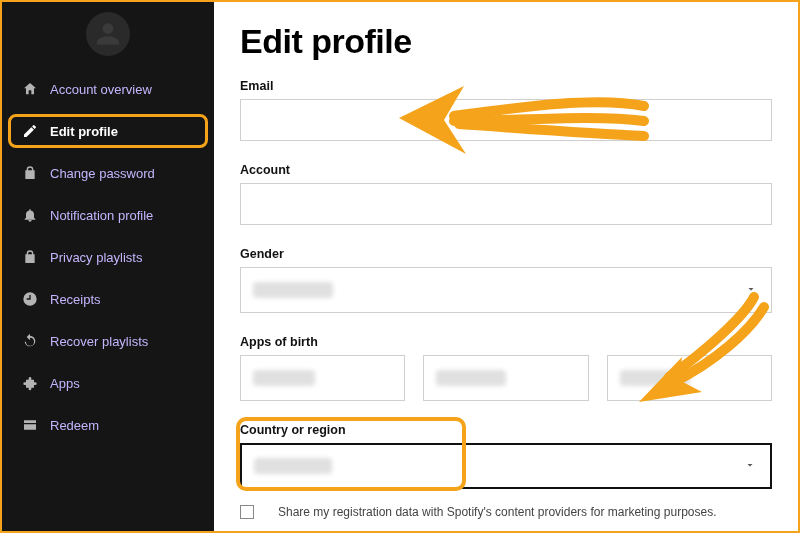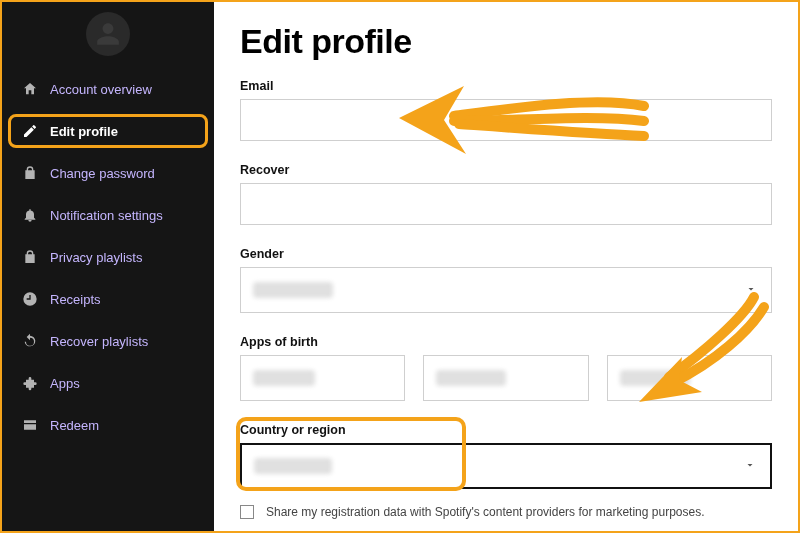--- a/index.html
+++ b/index.html
@@ -29,21 +29,21 @@
   .sel .chev svg { width:12px; height:12px; fill:#555;}
   .blur { height:16px; border-radius:4px; background: #e0e0e0; filter: blur(2px); }
   .dob-row { display:flex; gap:18px; }
   .dob-cell { flex:1; height:46px; border:1px solid #cfcfcf; background:#fff; position:relative; display:flex; align-items:center; padding:0 12px;}
   .dob-cell .chev { position:absolute; right:10px; top:50%; transform:translateY(-50%);}
   .country-sel { border:2px solid #111; }
   .country-highlight {
     position:absolute; border:4px solid #f4a31a; border-radius:10px; pointer-events:none;
     left: 22px; width: 230px; top: 415px; height: 74px;
   }
-  .chk-row { display:flex; align-items:center; gap:12px; font-size:12px; color:#444; margin-top:12px;}
+  .chk-row { display:flex; align-items:center; gap:24px; font-size:12px; color:#444; margin-top:12px;}
   .chk { width:14px; height:14px; border:1px solid #888; background:#fff; flex-shrink:0;}
   
   .arrow1 { position:absolute; left: 180px; top: 64px; width: 260px; height: 100px; pointer-events:none;}
   .arrow2 { position:absolute; left: 410px; top: 290px; width: 150px; height: 120px; pointer-events:none;}
   .arrow1 svg, .arrow2 svg { width:100%; height:100%; }
   .stroke-orange { stroke:#f4a31a; fill:none; stroke-width:10; stroke-linecap:round; stroke-linejoin:round;}
   .fill-orange { fill:#f4a31a; }
 </style>
 </head>
 <body>
@@ -82,21 +82,21 @@
             </svg>
           </span>
         <span>Change password</span>
       </li>
       <li class="nav-item">
         <span class="ic">
             <svg viewBox="0 0 24 24">
               <path d="M12 22a2.5 2.5 0 0 0 2.5-2.5h-5A2.5 2.5 0 0 0 12 22zm6-6V11a6 6 0 0 0-5-5.9V4a1 1 0 1 0-2 0v1.1A6 6 0 0 0 6 11v5l-2 2v1h16v-1l-2-2z"></path>
             </svg>
           </span>
-        <span>Notification settings</span>
+        <span>Notification profile</span>
       </li>
       <li class="nav-item">
         <span class="ic">
             <svg viewBox="0 0 24 24">
               <path d="M17 8V7a5 5 0 0 0-10 0v1H5v13h14V8h-2zm-8-1a3 3 0 1 1 6 0v1H9V7z"></path>
             </svg>
           </span>
         <span>Privacy playlists</span>
       </li>
       <li class="nav-item">
@@ -136,21 +136,21 @@
 
   <main class="main">
     <h1>Edit profile</h1>
 
     <div class="fld">
       <label class="lbl">Email</label>
       <input class="inp" type="text" value="" style="">
     </div>
 
     <div class="fld">
-      <label class="lbl">Recover</label>
+      <label class="lbl">Account</label>
       <input class="inp" type="password" value="" style="">
     </div>
 
     <div class="fld">
       <label class="lbl">Gender</label>
       <div class="sel">
         <span class="blur" style="width:80px"></span>
         <span class="chev"><svg viewBox="0 0 24 24">
               <path d="M7 10l5 5 5-5z"></path>
             </svg></span>

